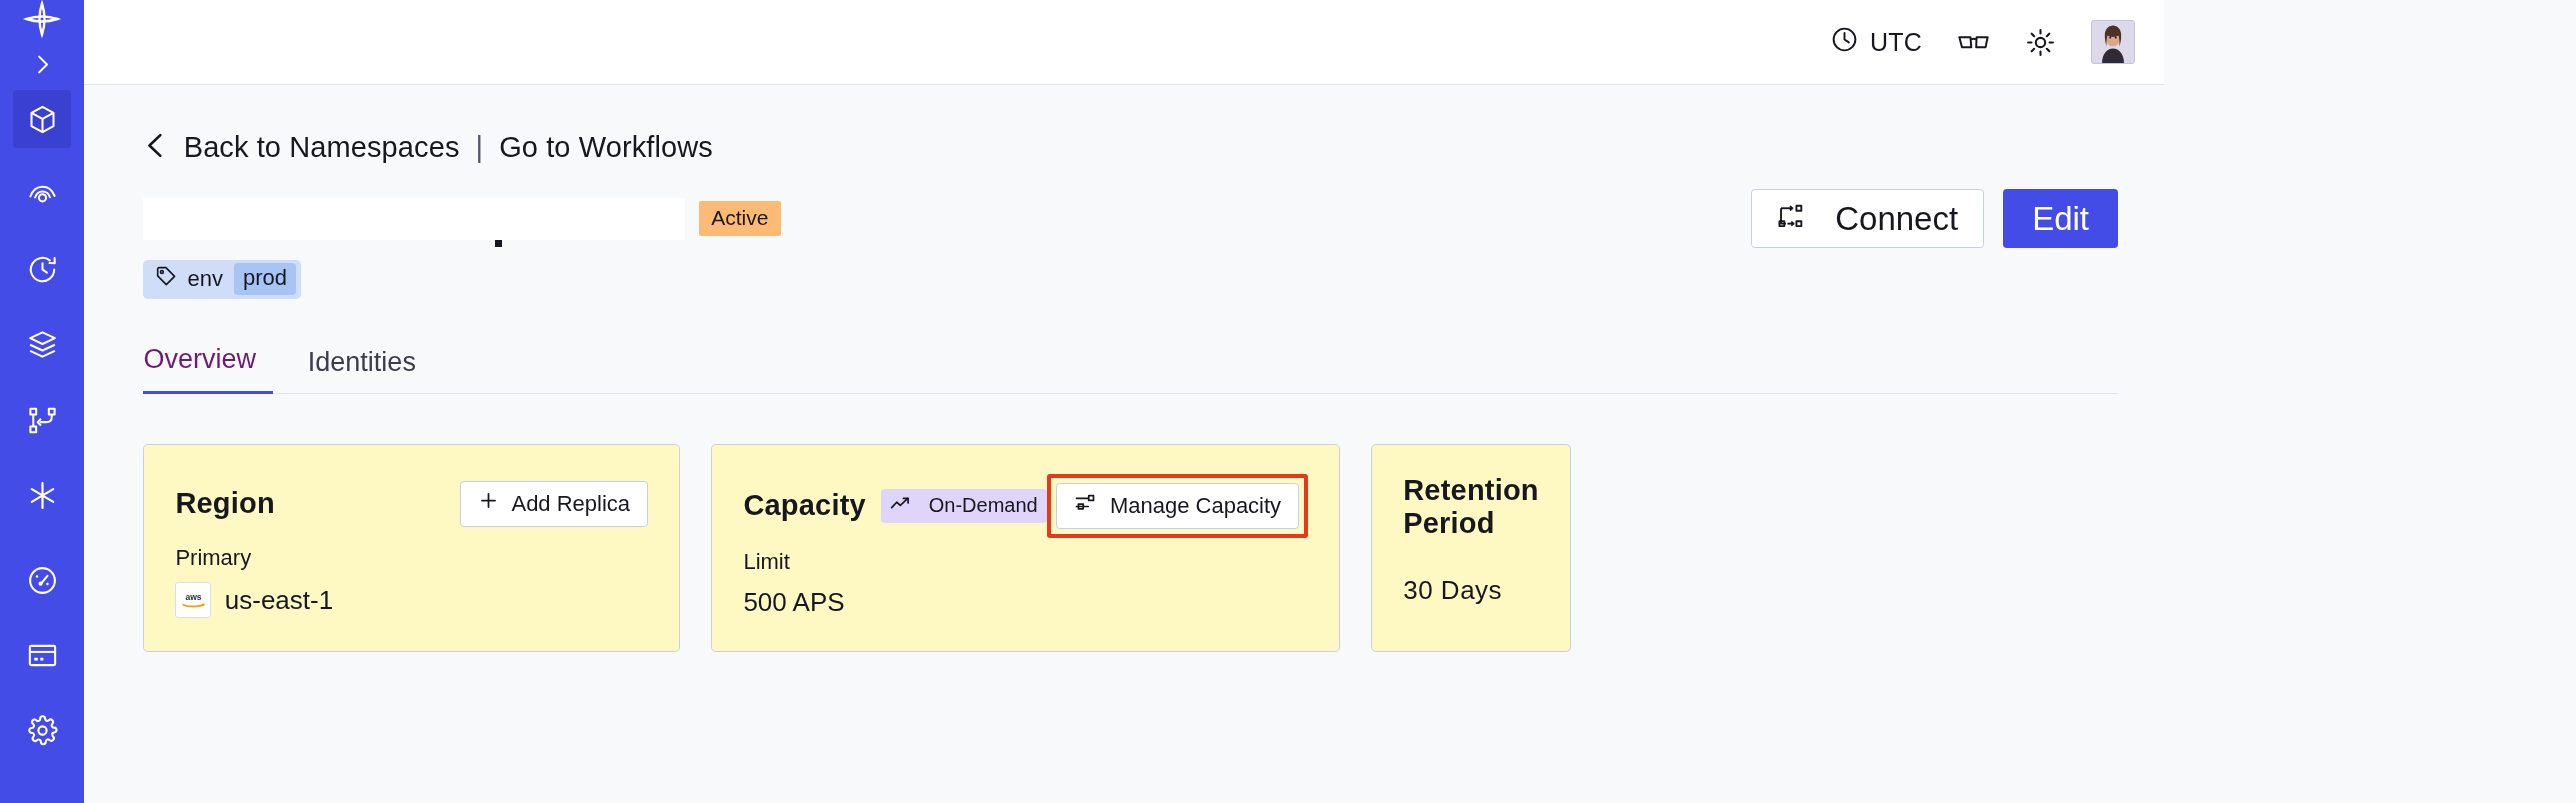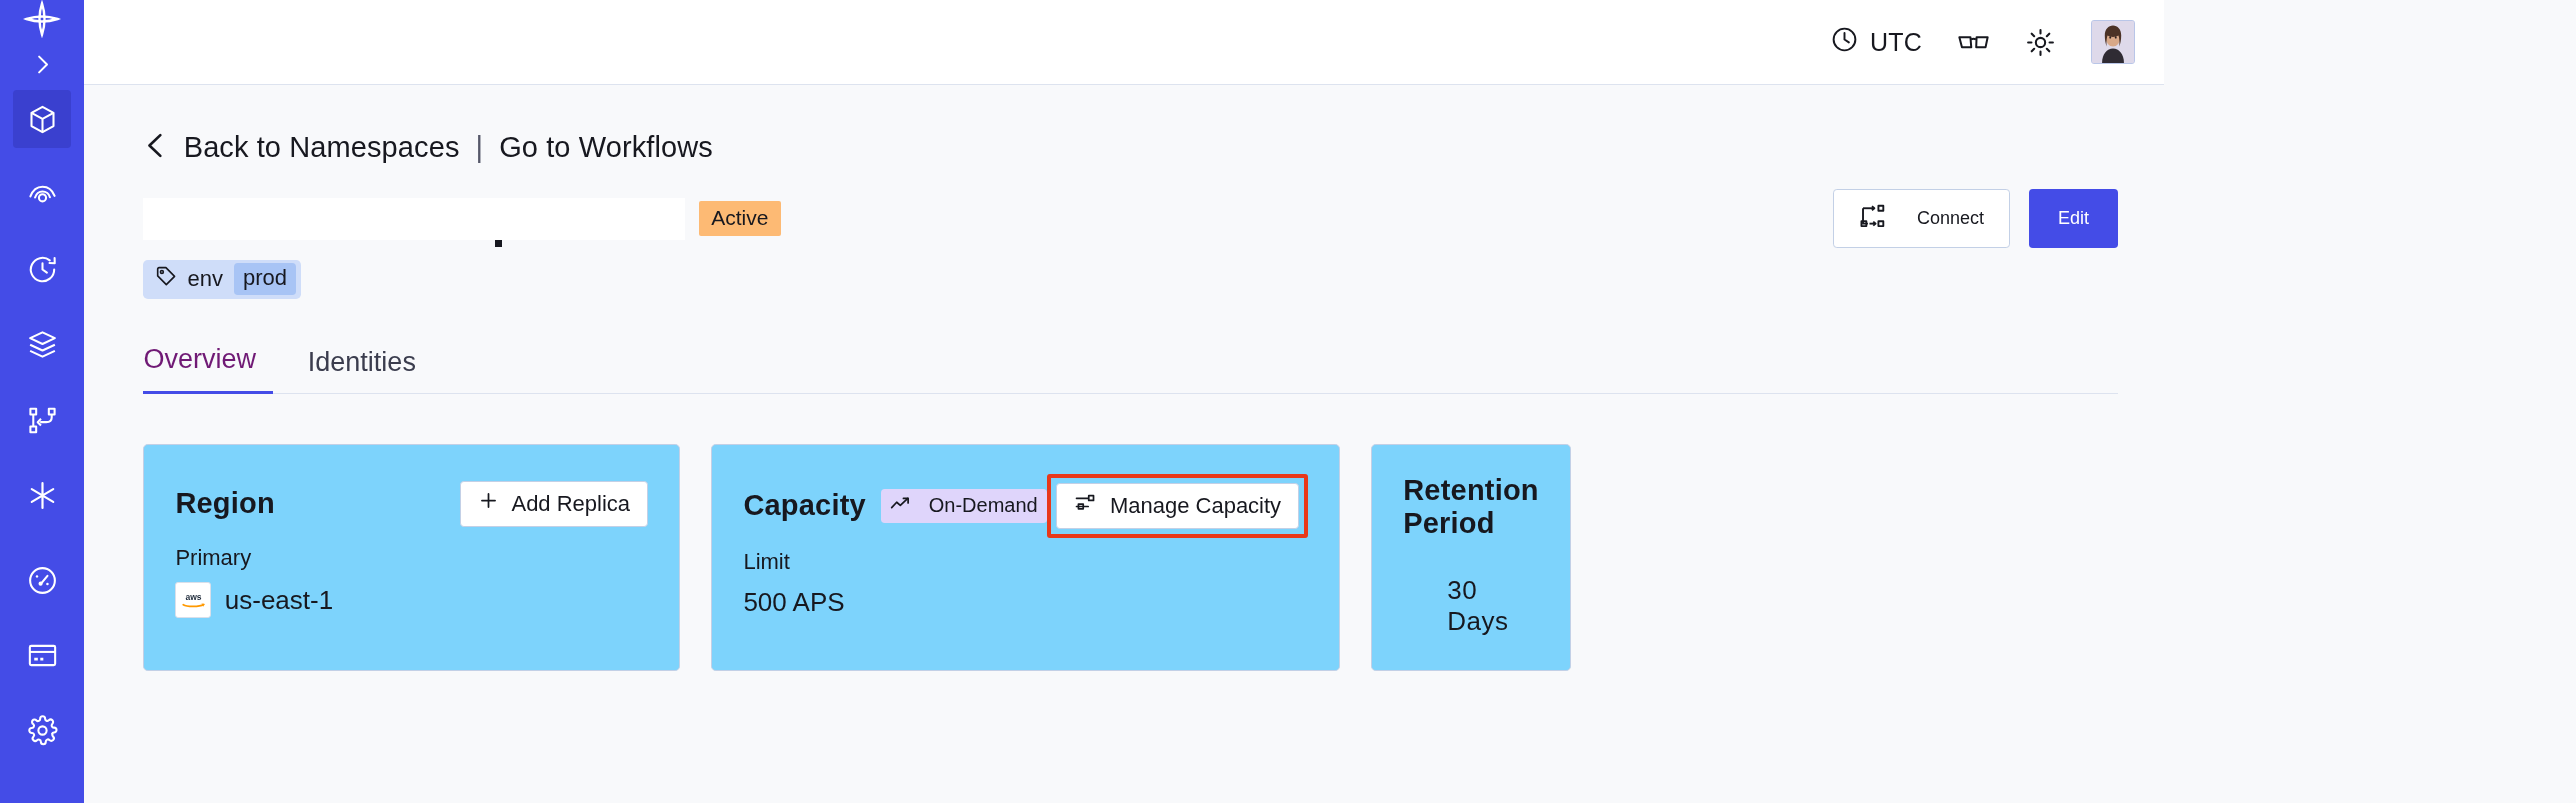--- a/index.html
+++ b/index.html
@@ -116,21 +116,21 @@
     font-size: 21px;
     padding: 4.8px 12.5px 6.7px;
     border-radius: 2px;
     margin-left: 13.4px;
     white-space: nowrap;
   }
   .title-actions { margin-left: auto; display: flex; align-items: center; gap: 19px; }
   .btn {
     display: inline-flex; align-items: center; justify-content: center;
     gap: 29px;
-    font-size: 18px;
+    font-size: 33px;
     cursor: pointer;
     white-space: nowrap;
   }
   .btn-outline {
     background: #fff;
     border: 1px solid #c3d0e6;
     color: #17181f;
     border-radius: 3.8px;
     height: 59px;
     padding: 0 25px;
@@ -183,21 +183,21 @@
   .tab.active { color: #701a75; border-bottom: 3.8px solid #444ce7; }
 
   
   .cards {
     display: flex;
     gap: 31px;
     margin: 50px 0 0 13.4px;
     align-items: stretch;
   }
   .card {
-    background: #7dd3fc;
+    background: #fef9c3;
     border: 1px solid #c3d0e6;
     border-radius: 4.8px;
     padding: 29px 31px 33px 31px;
     min-height: 127px;
     position: relative;
   }
   .card-region { flex: 0 0 537px; }
   .card-capacity { flex: 0 0 537px; }
   .card-retention { flex: 0 0 180px; }
   .card-head { display: flex; align-items: center; min-height: 59px; }
@@ -248,21 +248,21 @@
   }
   .aws-chip {
     width: 36px; height: 36px;
     border: 1px solid #d9dfea;
     border-radius: 2.9px;
     background: #fff;
     display: flex; align-items: center; justify-content: center;
     flex: 0 0 36px;
   }
   .card-value { font-size: 26px; color: #17181f; }
-  .retention-value { margin-top: 35px; font-size: 26px; color: #17181f; letter-spacing: 0.5px; margin-left: 44px; }
+  .retention-value { margin-top: 35px; font-size: 26px; color: #17181f; letter-spacing: 0.5px; }
 </style>
 </head>
 <body>
 
 <div class="app">
 
   <nav class="sidebar">
 
     <div class="side-logo">
       <svg width="38" height="38" viewBox="0 0 24 24" fill="none" stroke="#ffffff" stroke-width="1.5">

